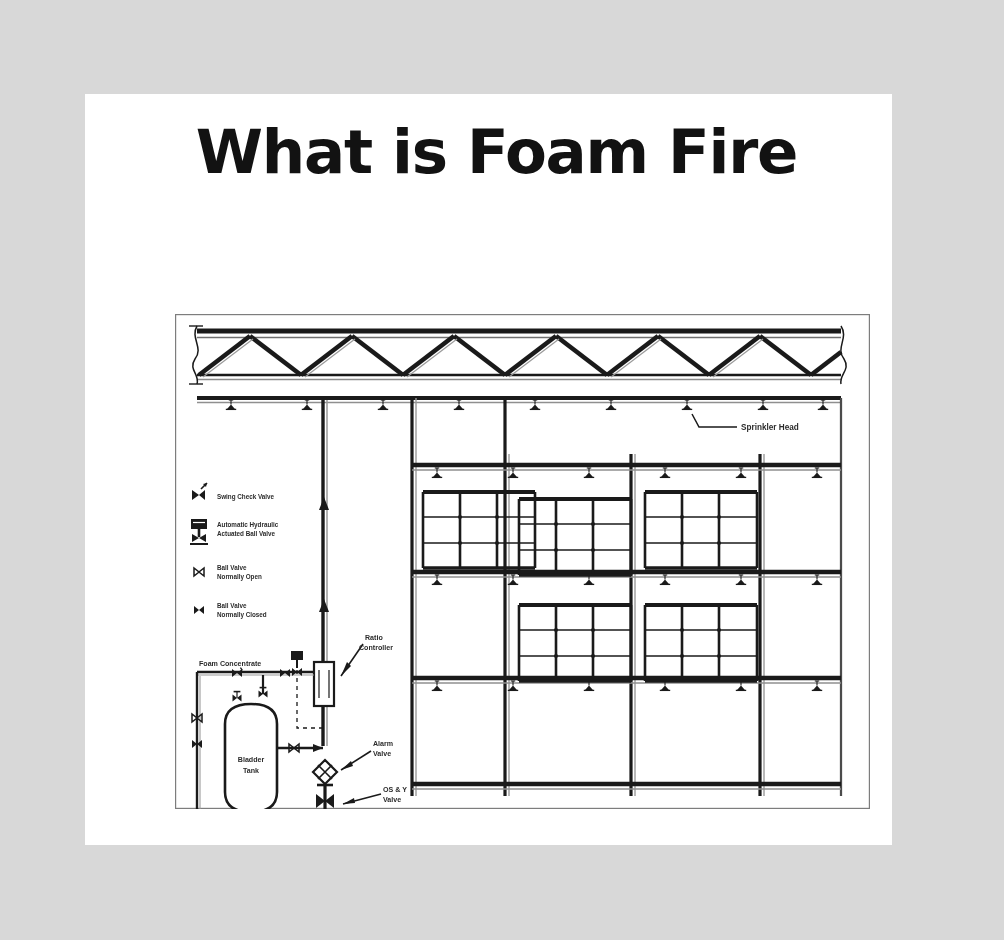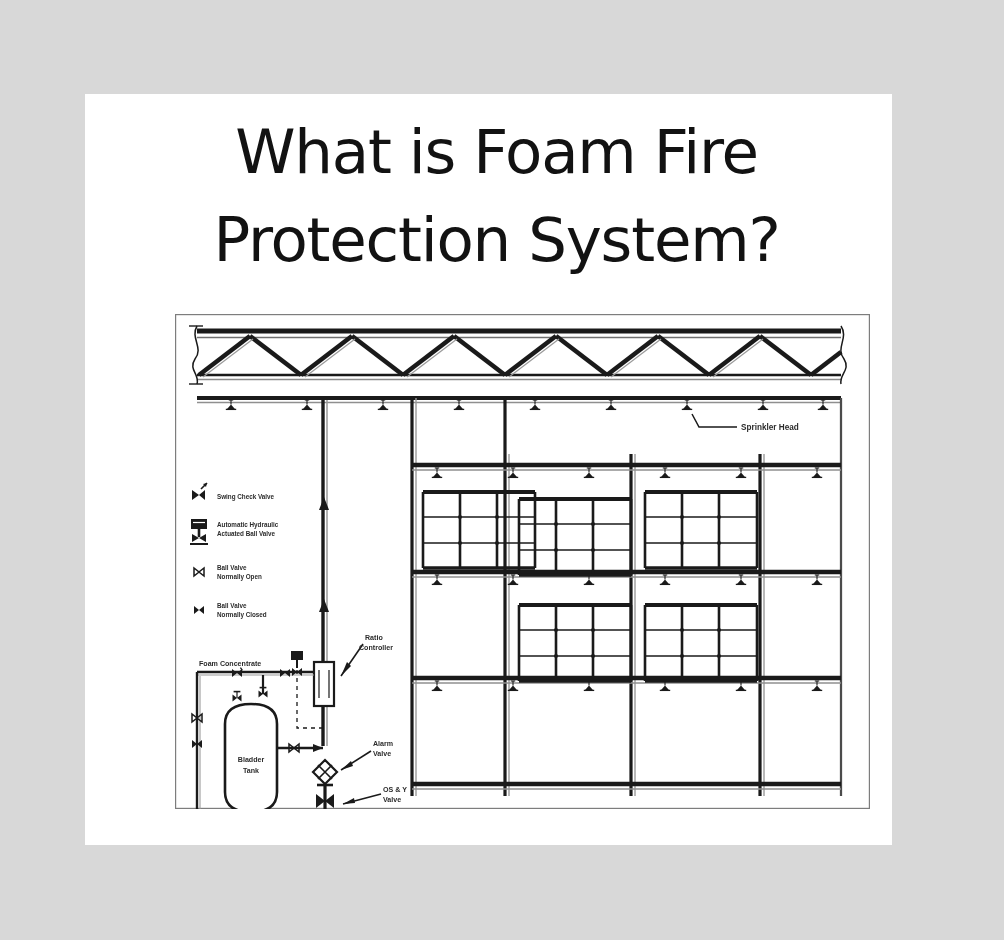--- a/index.html
+++ b/index.html
@@ -23,21 +23,21 @@
     background: #ffffff;
   }
   #title-block {
     position: absolute;
     left: 0; top: 14px;
     width: 807px;
     text-align: center;
   }
   .title-line {
     font-family: "DejaVu Sans", sans-serif;
-    font-weight: normal;
+    font-weight: bold;
     font-size: 61px;
     line-height: 88px;
     letter-spacing: -1.2px;
     color: #121212;
     white-space: nowrap;
     padding-left: 16px;
   }
   #diagram-wrap {
     position: absolute;
     left: 83px; top: 220px;
@@ -54,21 +54,20 @@
   .lbl-md { font-size: 8.2px; }
 </style>
 </head>
 <body>
 
 <div id="page">
   <div id="card">
 
     <div id="title-block">
       <div class="title-line">What is Foam Fire</div>
-      <div class="title-line">Protection System?</div>
     </div>
 
     <div id="diagram-wrap">
       <svg id="diagram-svg" width="695" height="495" viewBox="0 0 695 495" xmlns="http://www.w3.org/2000/svg">
         <defs>
           <g id="sprink">
             <line x1="0" y1="-6" x2="0" y2="-1.5" stroke="#1a1a1a" stroke-width="1.1"></line>
             <line x1="-2.2" y1="-6" x2="2.2" y2="-6" stroke="#1a1a1a" stroke-width="1.1"></line>
             <path d="M -4.2 3.2 L 0 -1.6 L 4.2 3.2 Z" fill="#1a1a1a"></path>
             <line x1="-5.2" y1="3.4" x2="5.2" y2="3.4" stroke="#1a1a1a" stroke-width="1.3"></line>

